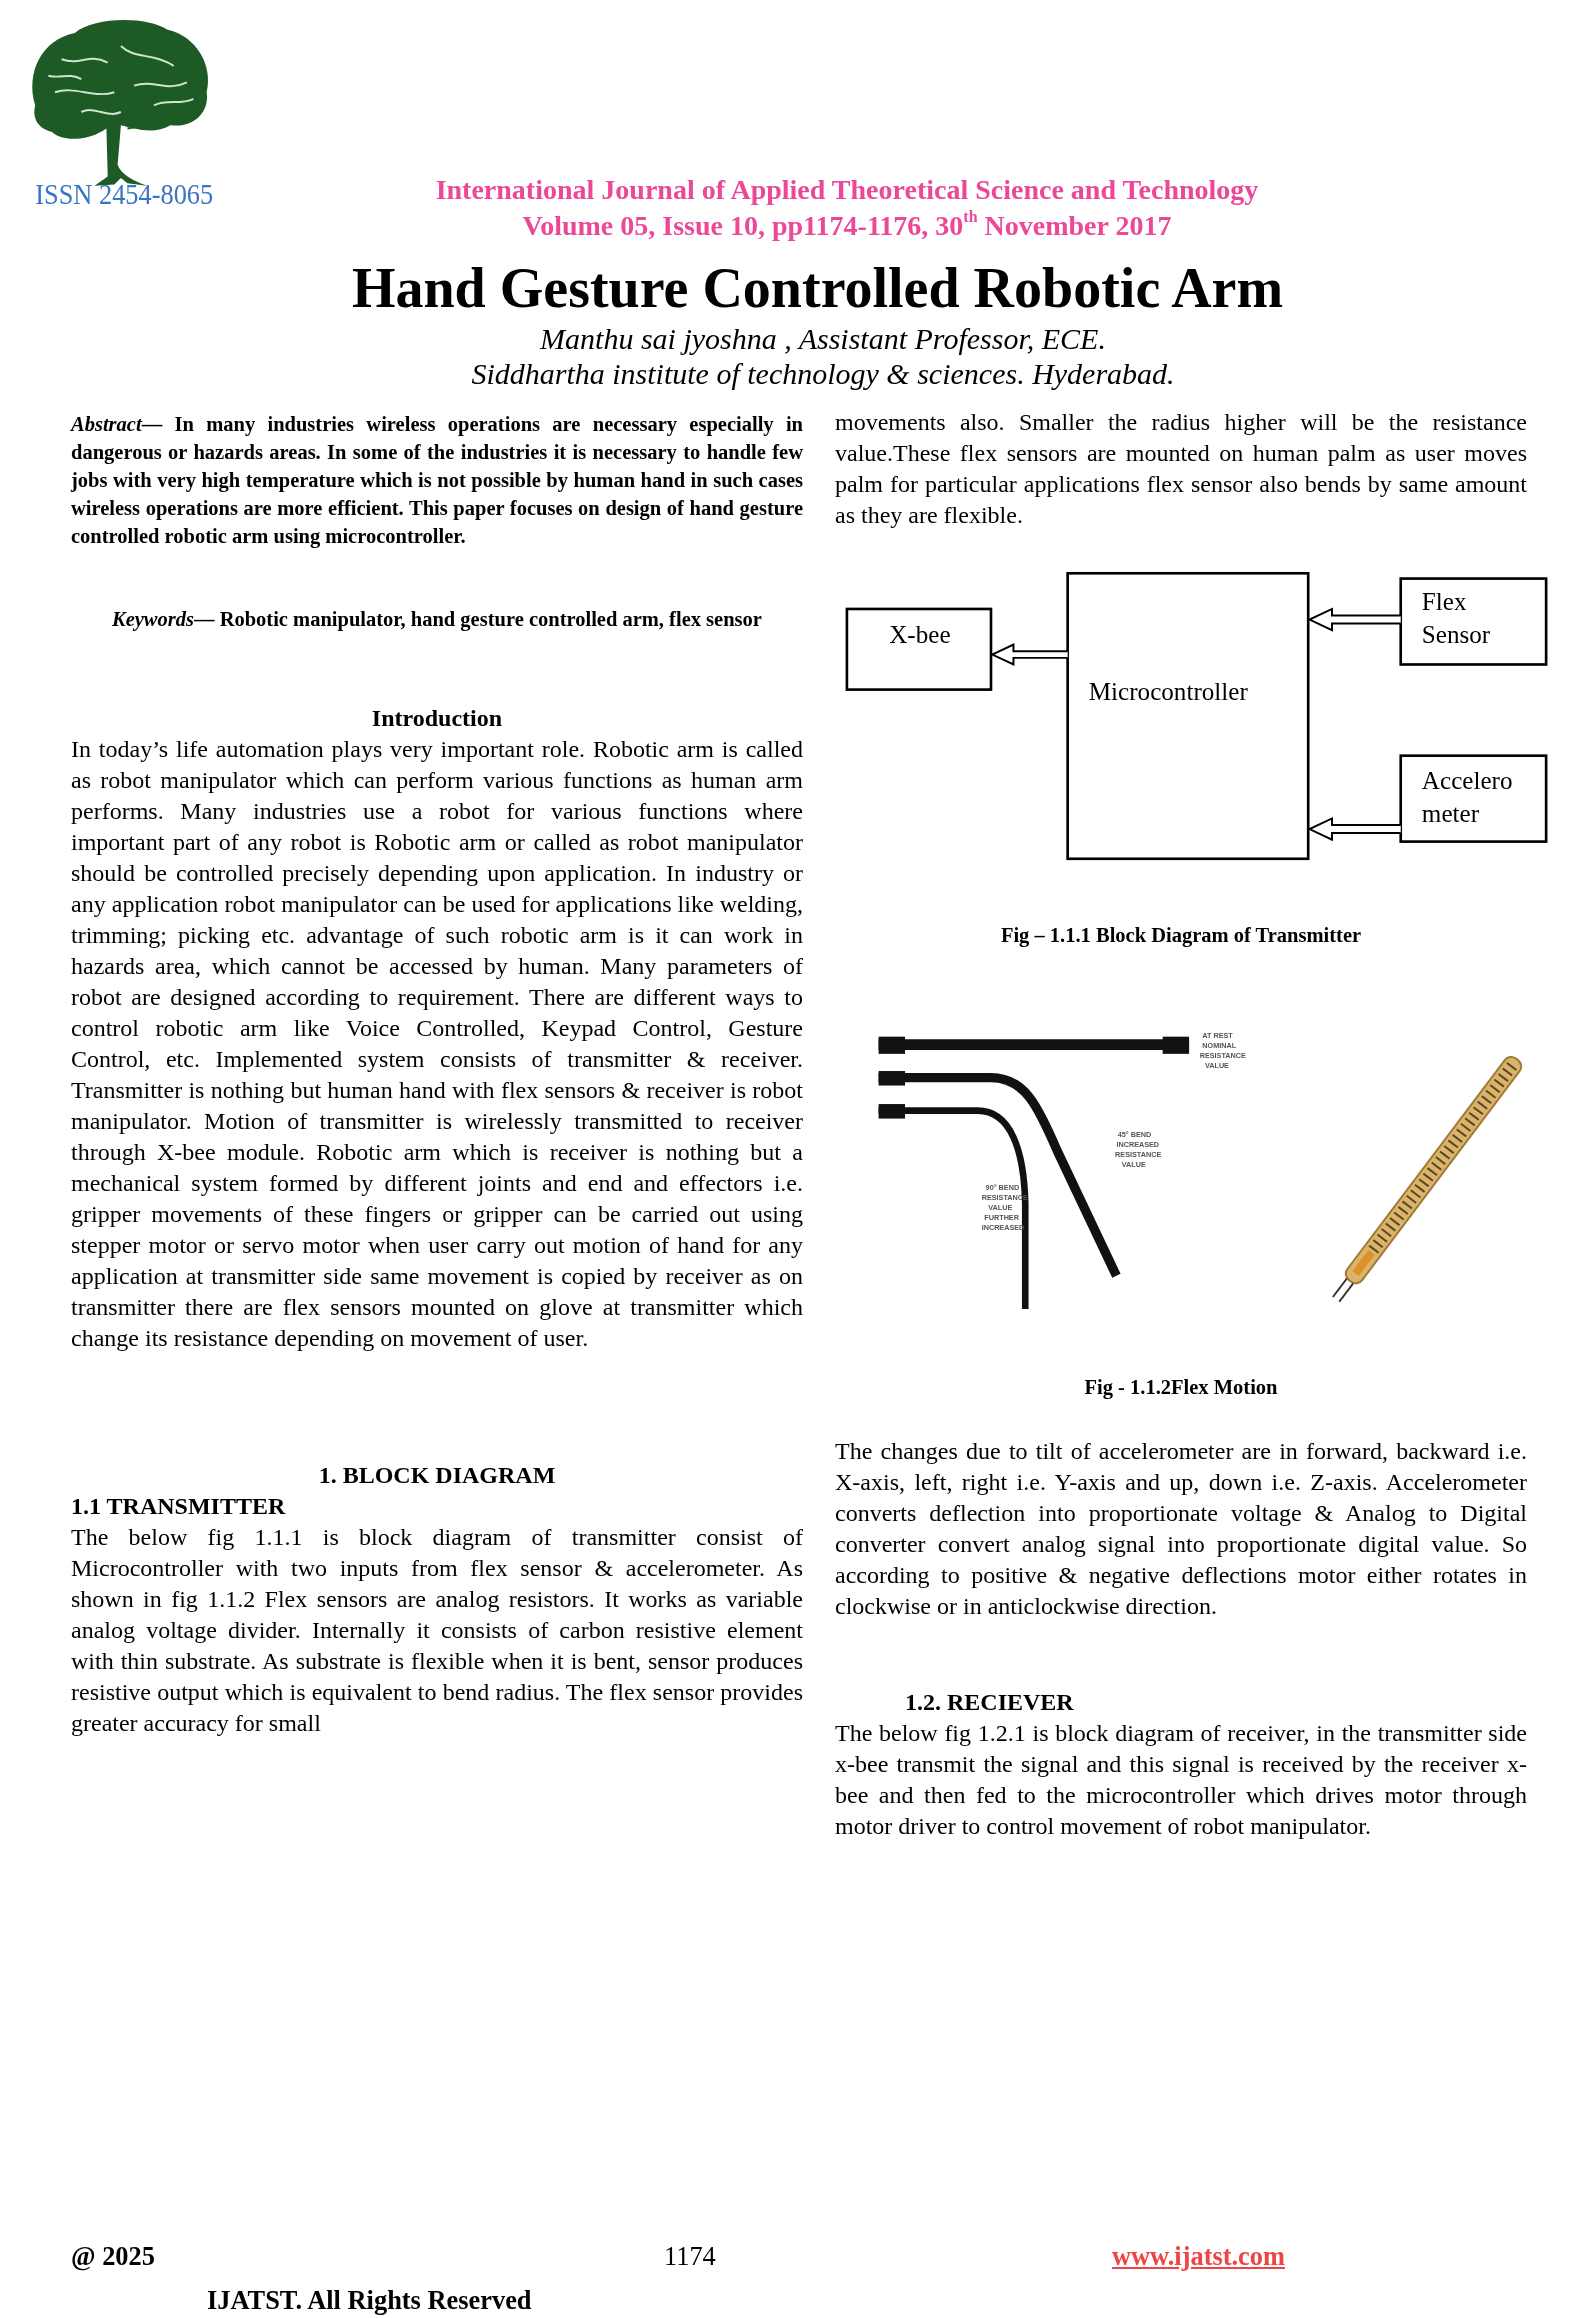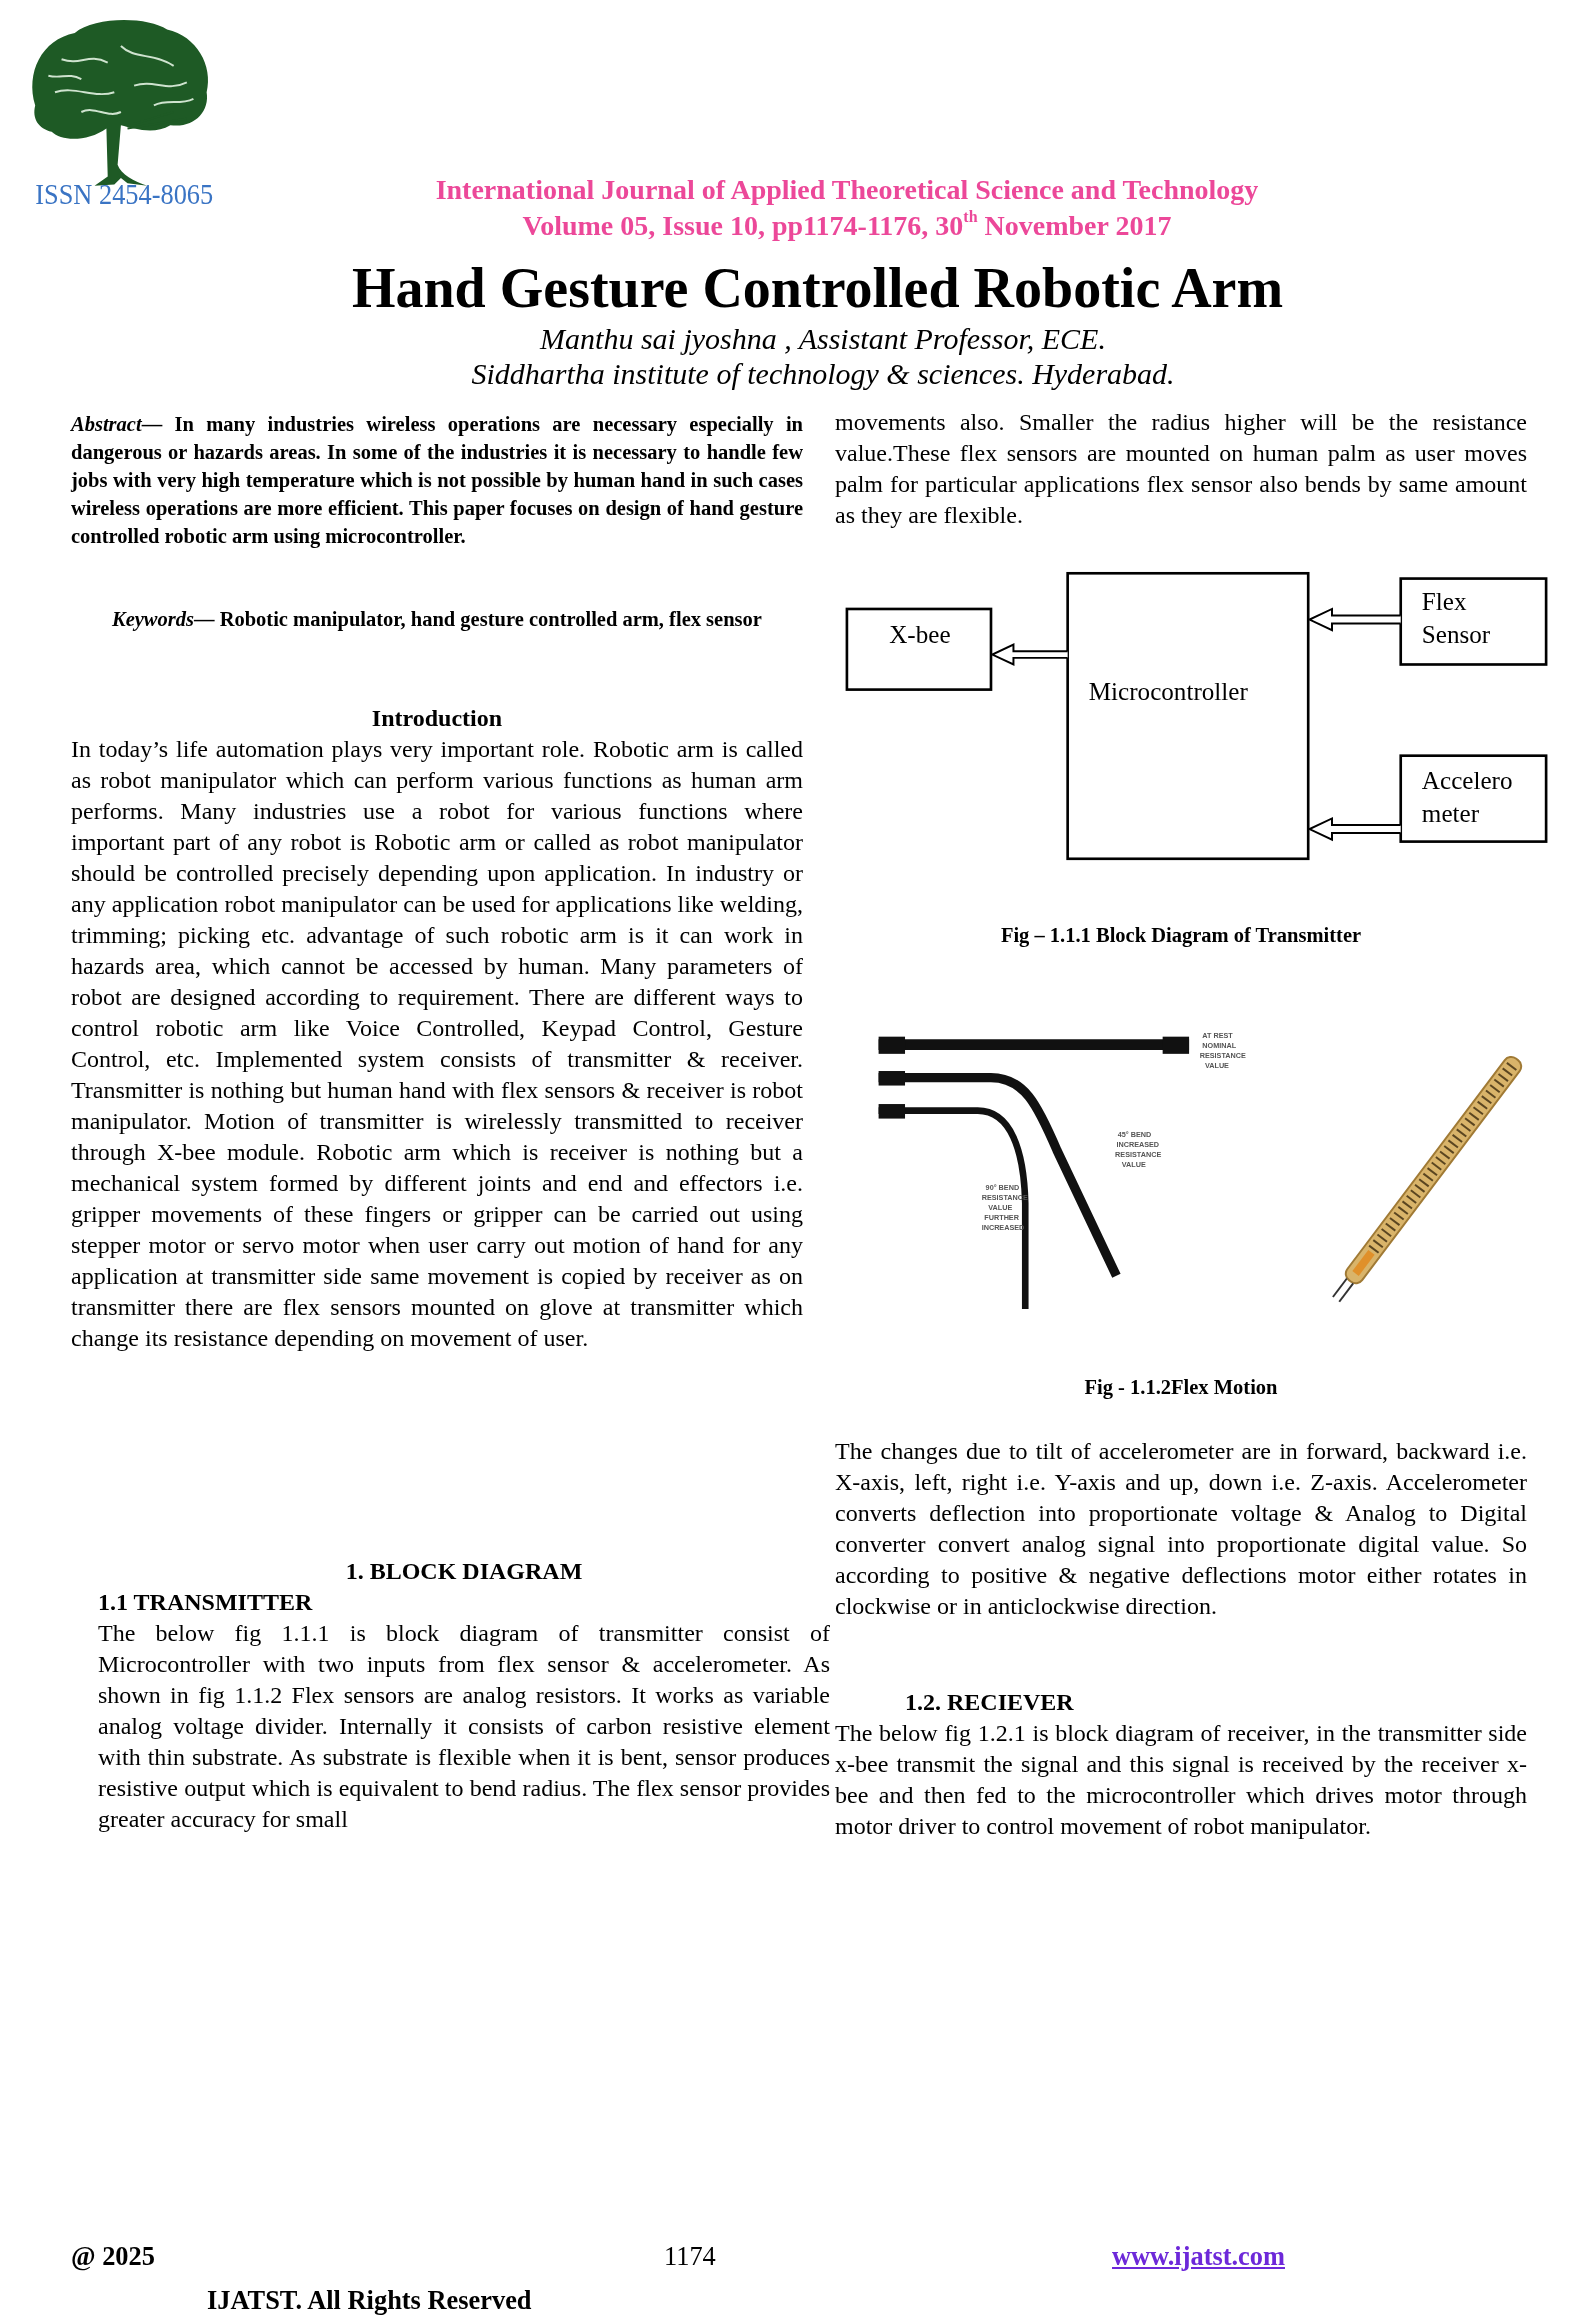--- a/index.html
+++ b/index.html
@@ -34,21 +34,21 @@
   #diagram { left:835px; top:568px; width:727px; height:304px; }
   .caption { position:absolute; left:835px; width:692px; text-align:center;
              font-weight:bold; font-size:20.5px; line-height:26.4px; }
   #flexfig { left:872px; top:1018px; width:687px; height:291px; }
   .tiny { font-size:11px; font-weight:bold; fill:#555; font-family:"Liberation Sans", sans-serif; }
 
   
   #footer { left:71px; top:2240px; width:1255px; height:33px; font-weight:bold; font-size:26.4px; line-height:33px; }
   #footer span { position:absolute; top:0; white-space:nowrap; }
   #footer .pn { font-weight:normal; }
-  #footer a { color:#6d28d9; text-decoration:underline; }
+  #footer a { color:#ef4444; text-decoration:underline; }
 </style>
 </head>
 <body>
 
 <svg id="logo" class="abs" viewBox="0 0 320 300">
   <g>
     <path d="M20 140 C5 90 30 40 80 30 C110 5 190 5 220 25 C265 35 290 80 280 120 C285 150 260 175 225 170 C200 185 170 175 150 170 L145 230 C150 245 170 255 190 262 L160 258 L150 250 L140 260 L110 262 L130 248 L128 175 C100 195 60 195 45 180 C25 175 15 160 20 140 Z" fill="#1e5a25"></path>
     <path d="M60 70 C90 80 100 60 130 75 M150 50 C170 70 200 60 230 80 M50 120 C80 110 110 130 140 120 M170 110 C200 100 220 120 250 105 M90 150 C110 140 130 160 150 150 M40 95 C60 100 70 90 90 100 M200 140 C220 130 240 140 260 130" stroke="#cfe3cf" stroke-width="3" fill="none"></path>
     <path d="M160 175 L250 160 M170 168 L230 150" stroke="#1e5a25" stroke-width="3" fill="none"></path>
   </g>
@@ -68,21 +68,21 @@
 
 <div class="col keywords" style="left:71px;width:732px;">
   <i>Keywords</i><span>— </span><span>Robotic manipulator, hand gesture controlled arm, flex sensor</span>
 </div>
 
 <div class="col" style="left:71px;width:732px;top:703px;">
   <div class="sec-head center">Introduction</div>
   <div class="body-text">In today’s life automation plays very important role. Robotic arm is called as robot manipulator which can perform various functions as human arm performs. Many industries use a robot for various functions where important part of any robot is Robotic arm or called as robot manipulator should be controlled precisely depending upon application. In industry or any application robot manipulator can be used for applications like welding, trimming; picking etc. advantage of such robotic arm is it can work in hazards area, which cannot be accessed by human. Many parameters of robot are designed according to requirement. There are different ways to control robotic arm like Voice Controlled, Keypad Control, Gesture Control, etc. Implemented system consists of transmitter &amp; receiver. Transmitter is nothing but human hand with flex sensors &amp; receiver is robot manipulator. Motion of transmitter is wirelessly transmitted to receiver through X-bee module. Robotic arm which is receiver is nothing but a mechanical system formed by different joints and end and effectors i.e. gripper movements of these fingers or gripper can be carried out using stepper motor or servo motor when user carry out motion of hand for any application at transmitter side same movement is copied by receiver as on transmitter there are flex sensors mounted on glove at transmitter which change its resistance depending on movement of user.</div>
 </div>
 
-<div class="col" style="left:71px;width:732px;top:1556px;margin-left:27px;">
+<div class="col" style="left:71px;width:732px;top:1460px;">
   <div class="sec-head center">1. BLOCK DIAGRAM</div>
   <div class="sec-head">1.1 TRANSMITTER</div>
   <div class="body-text" style="text-align-last:left;">The below fig 1.1.1 is block diagram of transmitter consist of Microcontroller with two inputs from flex sensor &amp; accelerometer. As shown in fig 1.1.2 Flex sensors are analog resistors. It works as variable analog voltage divider. Internally it consists of carbon resistive element with thin substrate. As substrate is flexible when it is bent, sensor produces resistive output which is equivalent to bend radius. The  flex  sensor provides greater accuracy  for  small</div>
 </div>
 
 <div class="col body-text" style="left:835px;width:692px;top:407px;">movements also. Smaller the radius higher will be the resistance value.These flex sensors are mounted on human palm as user moves palm for particular applications flex sensor also bends by same amount as they are flexible.</div>
 
 <svg id="diagram" class="abs" viewBox="0 0 1100 460" style="font-family:'Liberation Serif',serif;">
   <defs></defs>
 

